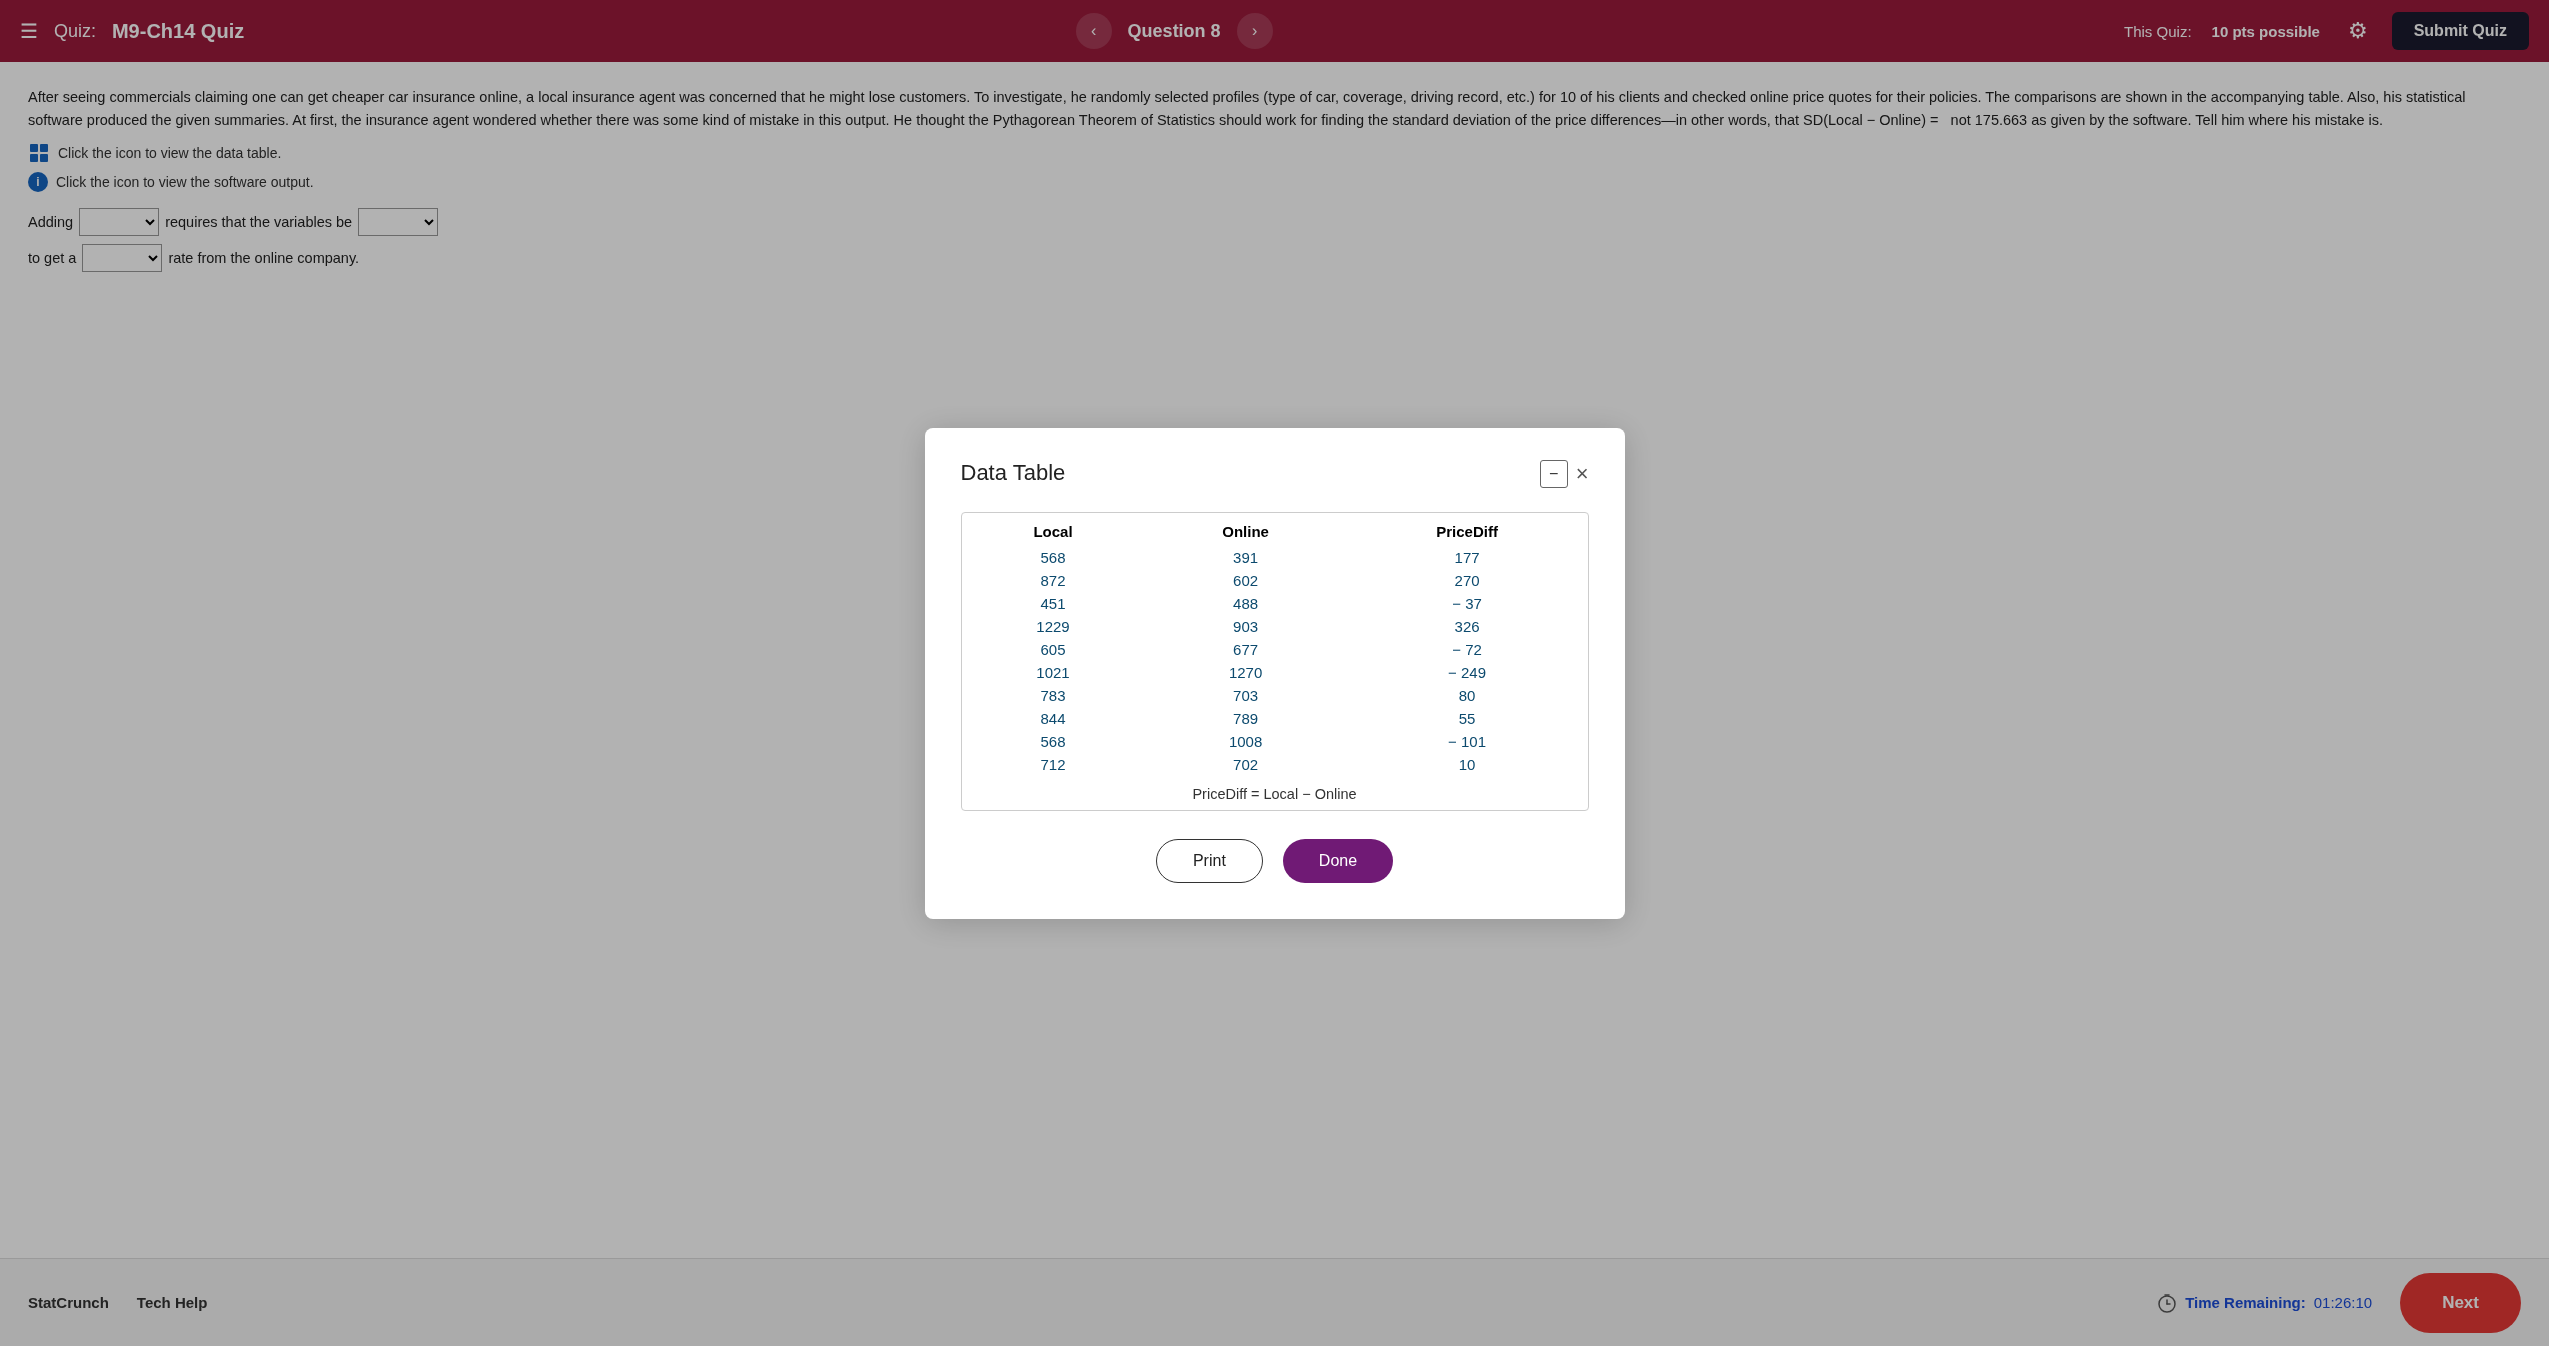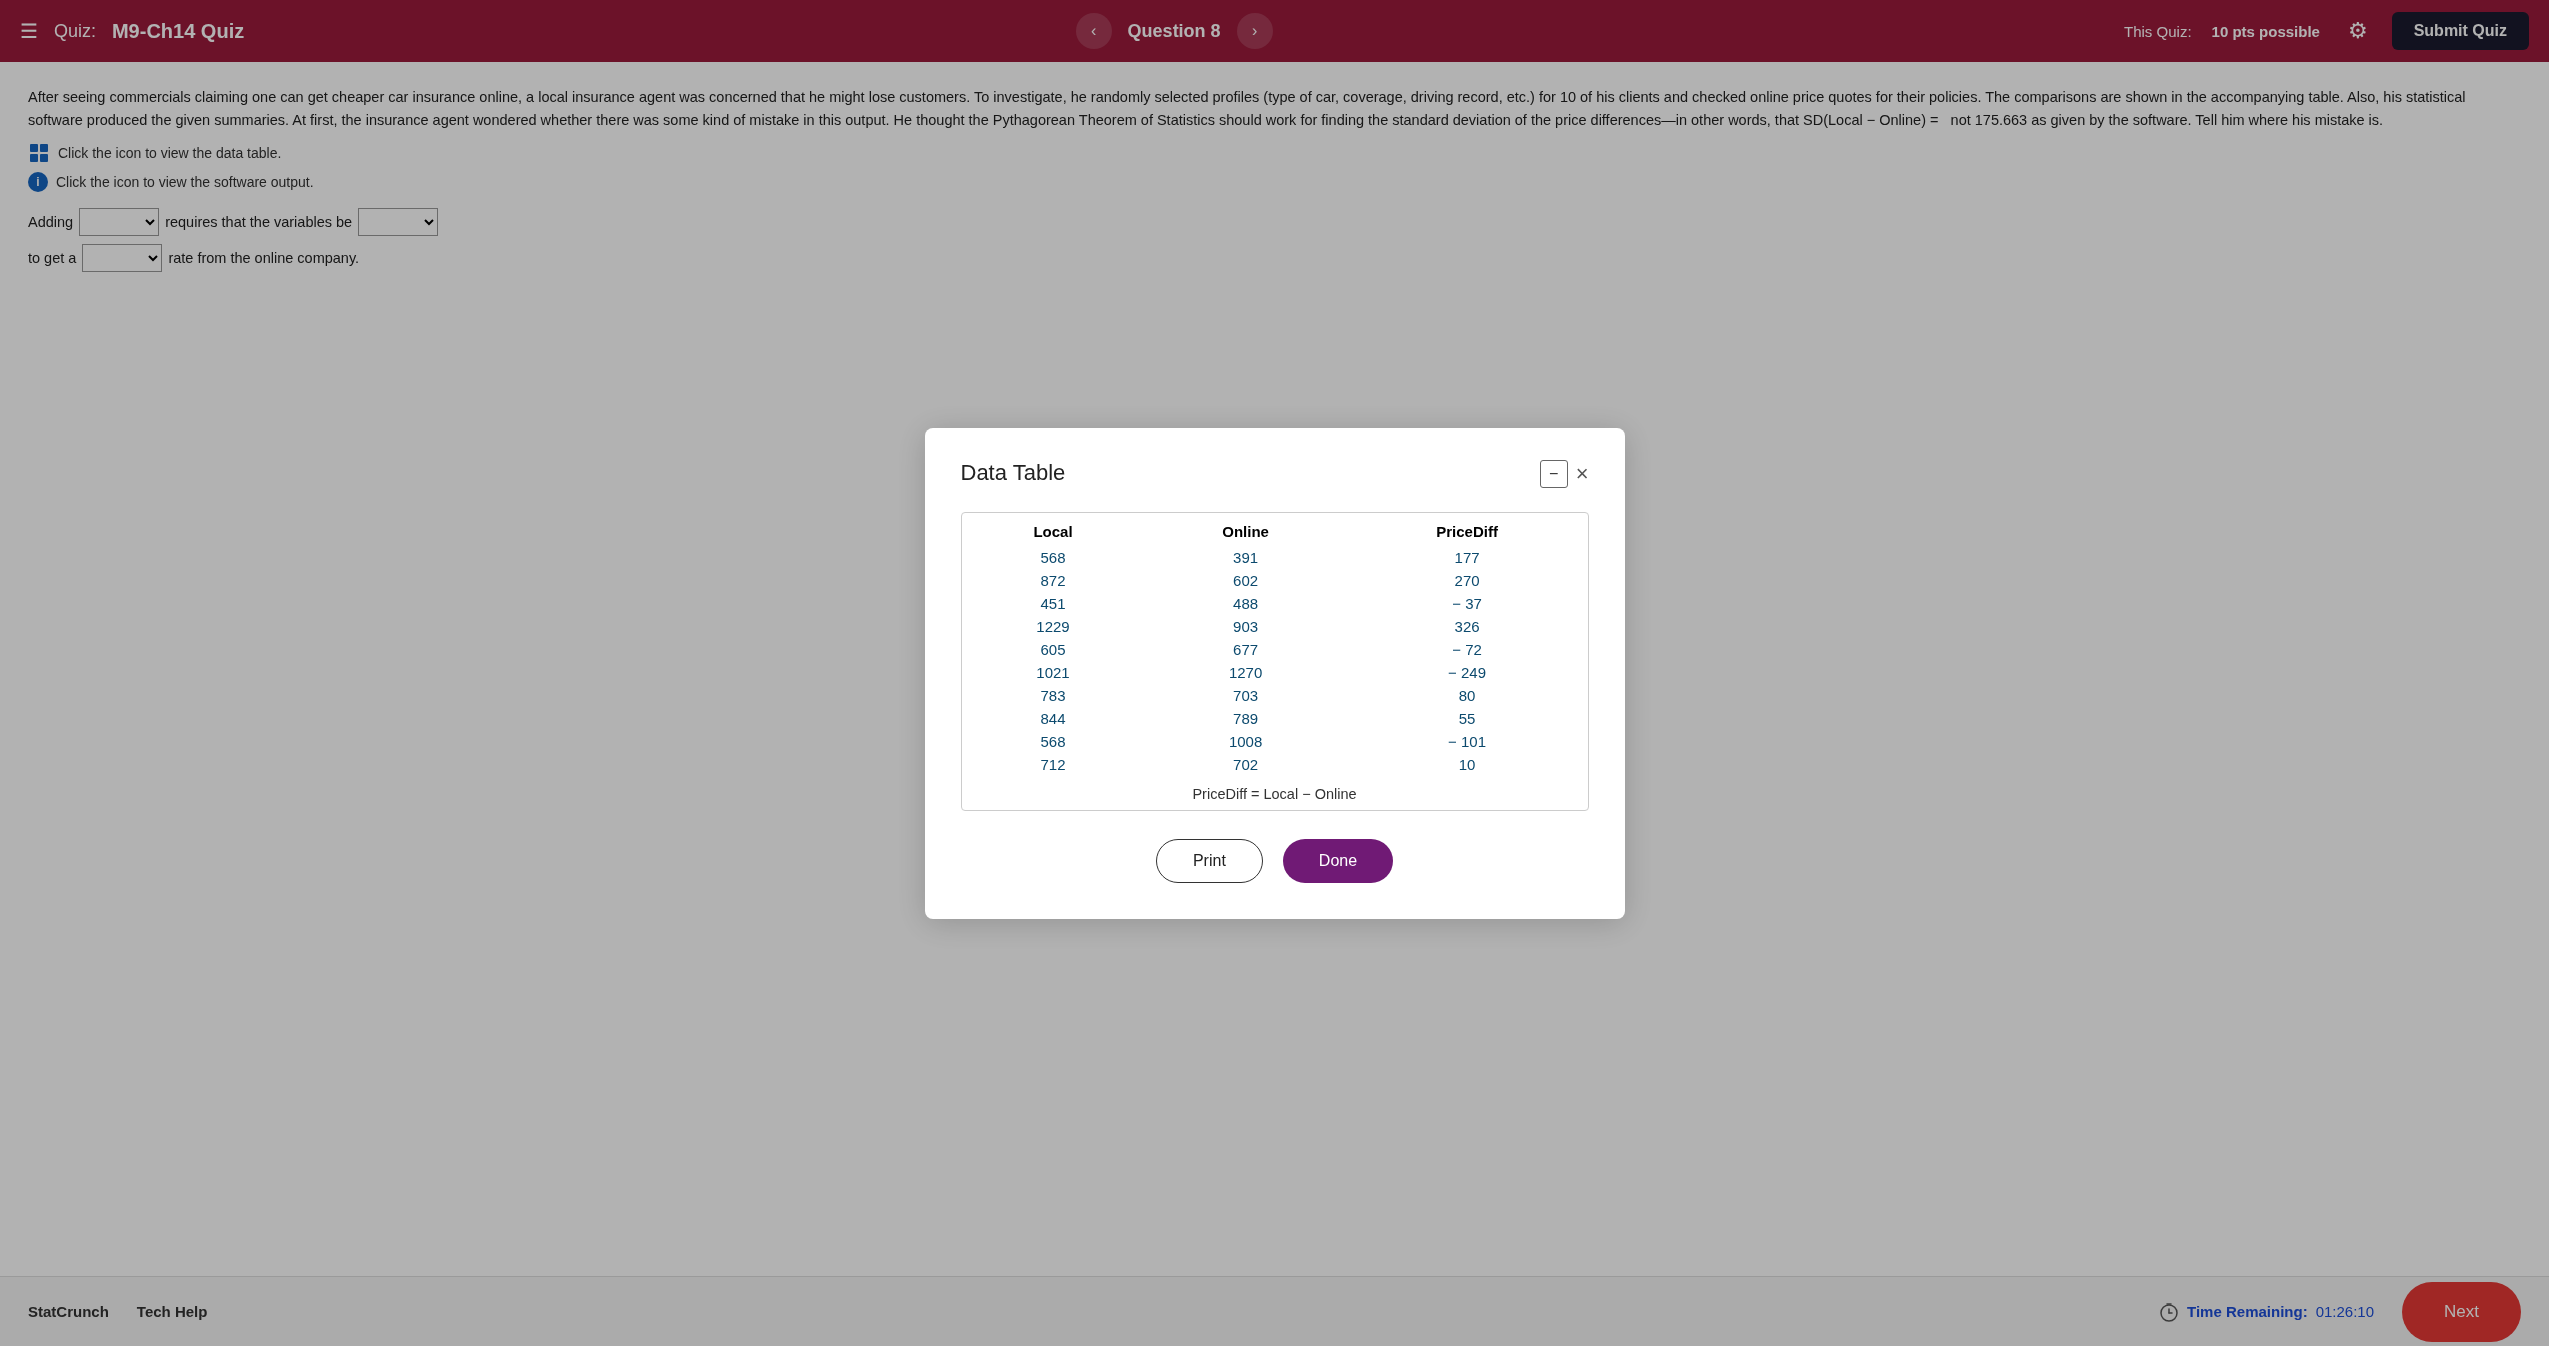--- a/index.html
+++ b/index.html
@@ -245,21 +245,21 @@
       border-radius: 30px;
       padding: 12px 36px;
       font-size: 16px;
       cursor: pointer;
     }
 
     
     .footer {
       background: #f5f5f5;
       border-top: 1px solid #ddd;
-      height: 70px;
+      height: 88px;
       display: flex;
       align-items: center;
       padding: 0 28px;
       position: fixed;
       bottom: 0;
       left: 0;
       right: 0;
     }
     .footer-links {
       display: flex;
@@ -287,21 +287,21 @@
     .timer-label {
       font-weight: bold;
     }
     .next-btn {
       background: #e53935;
       color: white;
       border: none;
       border-radius: 30px;
       padding: 20px 42px;
       font-size: 17px;
-      font-weight: normal;
+      font-weight: bold;
       cursor: pointer;
     }
   </style>
 </head>
 <body>
 
 <div class="header">
   <span class="header-menu-icon">☰</span>
   <span style="font-size:18px;color:white;">Quiz: </span>
   <span style="font-size:20px;font-weight:bold;color:white;">M9-Ch14 Quiz</span>

